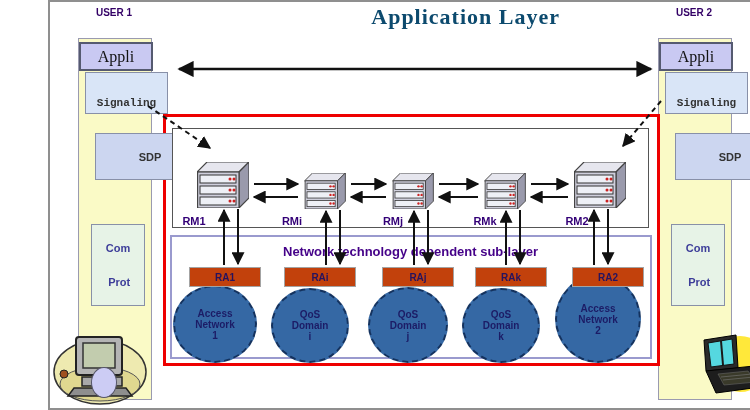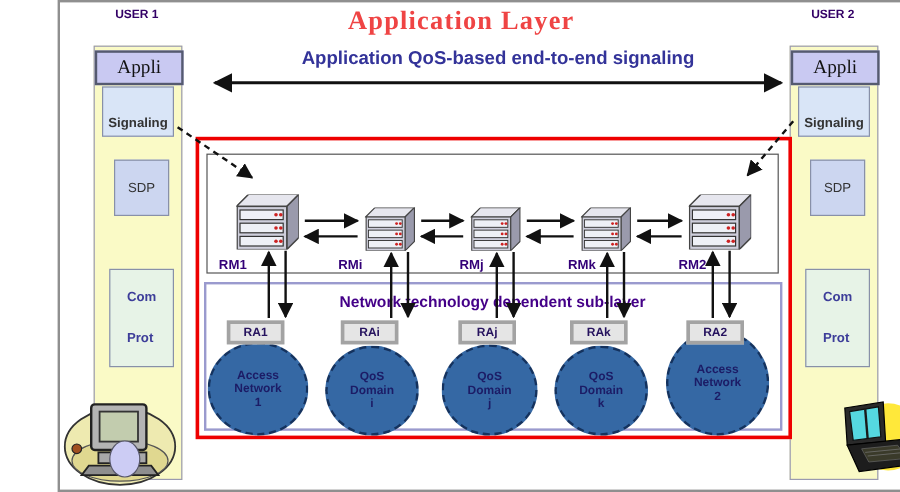--- a/index.html
+++ b/index.html
@@ -8,41 +8,41 @@
     border:2px solid #8f8f8f;box-sizing:border-box;overflow:hidden;
     font-family:"Liberation Sans",sans-serif;
     margin-left:48px;
   }
   .abs{position:absolute;}
   .user-col{background:#fafac6;border:1px solid #9a9ab0;width:72px;top:36px;height:360px;z-index:1;}
   .user-label{top:5px;width:70px;text-align:center;font-size:10px;font-weight:bold;color:#330066;z-index:3;}
   .appli-box{width:70px;height:25px;background:#c9c9f2;border:2px solid #555a70;z-index:2;
     display:flex;align-items:center;justify-content:center;
     font-family:"Liberation Serif",serif;font-size:16px;color:#111;}
-  .sig-box{width:60px;height:42px;background:#d9e5f7;border:1px solid #8890a8;z-index:2;
-    display:flex;align-items:flex-end;justify-content:center;font-size:11px;font-weight:bold;color:#333;padding-bottom:4px;box-sizing:border-box;}
+  .sig-box{width:83px;height:42px;background:#d9e5f7;border:1px solid #8890a8;z-index:2;
+    display:flex;align-items:flex-end;justify-content:center;font-size:11px;font-weight:bold;color:#333;padding-bottom:4px;box-sizing:border-box;font-family:Liberation Mono, monospace;}
   .sdp-box{width:44px;height:45px;background:#ccd6f0;border:1px solid #8890a8;z-index:2;
-    display:flex;align-items:center;justify-content:center;font-size:11px;font-weight:normal;color:#333;}
+    display:flex;align-items:center;justify-content:center;font-size:11px;font-weight:bold;color:#333;padding-left:32px;}
   .comprot-box{width:52px;height:80px;background:#e7f3e7;border:1px solid #8890a8;z-index:2;
-    display:flex;align-items:center;justify-content:center;text-align:left;
+    display:flex;align-items:center;justify-content:center;text-align:right;
     font-size:11px;font-weight:bold;color:#3d3d99;white-space:pre-line;line-height:17px;}
-  .app-title{top:2px;left:240px;width:270px;text-align:left;z-index:3;
-    font-family:"Liberation Serif",serif;font-size:22px;font-weight:bold;color:#ef4444;letter-spacing:1px;}
+  .app-title{top:2px;left:240px;width:270px;text-align:right;z-index:3;
+    font-family:"Liberation Serif",serif;font-size:22px;font-weight:bold;color:#0c4a6e;letter-spacing:1px;}
   .sig-title{top:38px;left:140px;width:450px;text-align:center;z-index:3;
     font-size:15.5px;font-weight:bold;color:#333399;}
   .vnl-title{top:87px;left:240px;width:270px;text-align:center;z-index:3;
     font-family:"Liberation Serif",serif;font-size:19px;font-weight:bold;color:#ee0000;}
   .red-box{left:113px;top:112px;width:497px;height:252px;border:3px solid #ee0000;background:#fff;z-index:1;box-sizing:border-box;}
   .indep-box{left:122px;top:126px;width:477px;height:100px;background:#fff;border:1px solid #555;z-index:2;box-sizing:border-box;}
   .indep-t1{top:133px;left:130px;width:461px;text-align:center;font-size:13px;font-weight:bold;color:#440088;z-index:3;}
   .indep-t2{top:148px;left:130px;width:461px;text-align:center;font-size:13px;font-weight:bold;color:#440088;z-index:3;}
   .dep-box{left:120px;top:233px;width:482px;height:124px;background:#fff;border:2px solid #9a9ace;z-index:2;box-sizing:border-box;}
   .dep-t1{top:242px;left:130px;width:461px;text-align:center;font-size:13px;font-weight:bold;color:#440088;z-index:3;}
   .rm-label{top:213px;width:40px;text-align:center;font-size:11px;font-weight:bold;color:#330077;z-index:5;}
-  .ra-box{top:265px;width:48px;height:20px;background:#e5e5e5;border:3px solid #a3a3a3;z-index:4;box-sizing:border-box;
+  .ra-box{top:265px;width:72px;height:20px;background:#c2410c;border:1px solid #a3a3a3;z-index:4;box-sizing:border-box;
     display:flex;align-items:center;justify-content:center;font-size:10px;font-weight:bold;color:#26135e;}
   .domain-circle{background:#3568a4;border:2px dashed #14325e;border-radius:50%;z-index:3;box-sizing:border-box;
     display:flex;align-items:center;justify-content:center;text-align:center;
     font-size:10px;font-weight:bold;color:#1c1c66;white-space:pre-line;line-height:11px;}
   .cylinder{left:38px;top:363px;width:677px;height:34px;background:#ccccf4;border:2px solid #333;
     border-radius:16px/17px;z-index:6;box-sizing:border-box;
     display:flex;align-items:center;justify-content:center;font-size:14px;font-weight:bold;color:#111;}
   .cyl-cap{left:41px;top:365px;width:24px;height:29px;border:1px solid #556;border-radius:50%;background:#ccccf4;z-index:7;}
   svg.overlay{left:0;top:0;z-index:4;pointer-events:none;}
   svg.laptop{left:640px;top:330px;z-index:8;pointer-events:none;}
@@ -68,21 +68,20 @@
   <div class="abs sdp-box" style="left:625px;top:131px">SDP</div>
 
   <div class="abs comprot-box" style="left:41px;top:222px">Com
 
 Prot</div>
   <div class="abs comprot-box" style="left:621px;top:222px">Com
 
 Prot</div>
 
   <div class="abs app-title">Application Layer</div>
-  <div class="abs sig-title">Application QoS-based end-to-end signaling</div>
 
   <div class="abs red-box"></div>
   <div class="abs indep-box"></div>
   <div class="abs dep-box"></div>
   <div class="abs dep-t1">Network technology dependent sub-layer</div>
 
   <div class="abs rm-label" style="left:124px">RM1</div>
   <div class="abs rm-label" style="left:222px">RMi</div>
   <div class="abs rm-label" style="left:323px">RMj</div>
   <div class="abs rm-label" style="left:415px">RMk</div>

